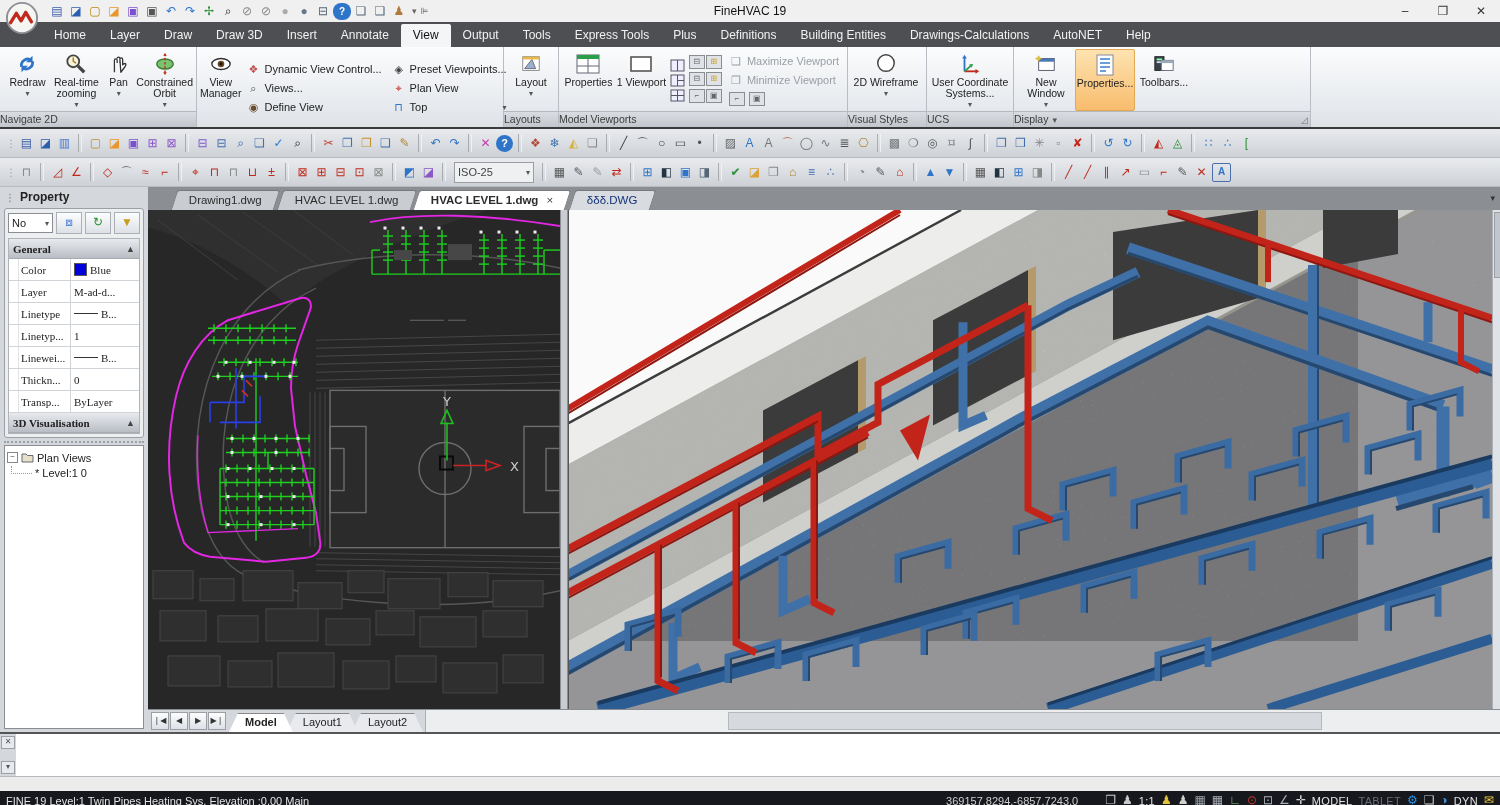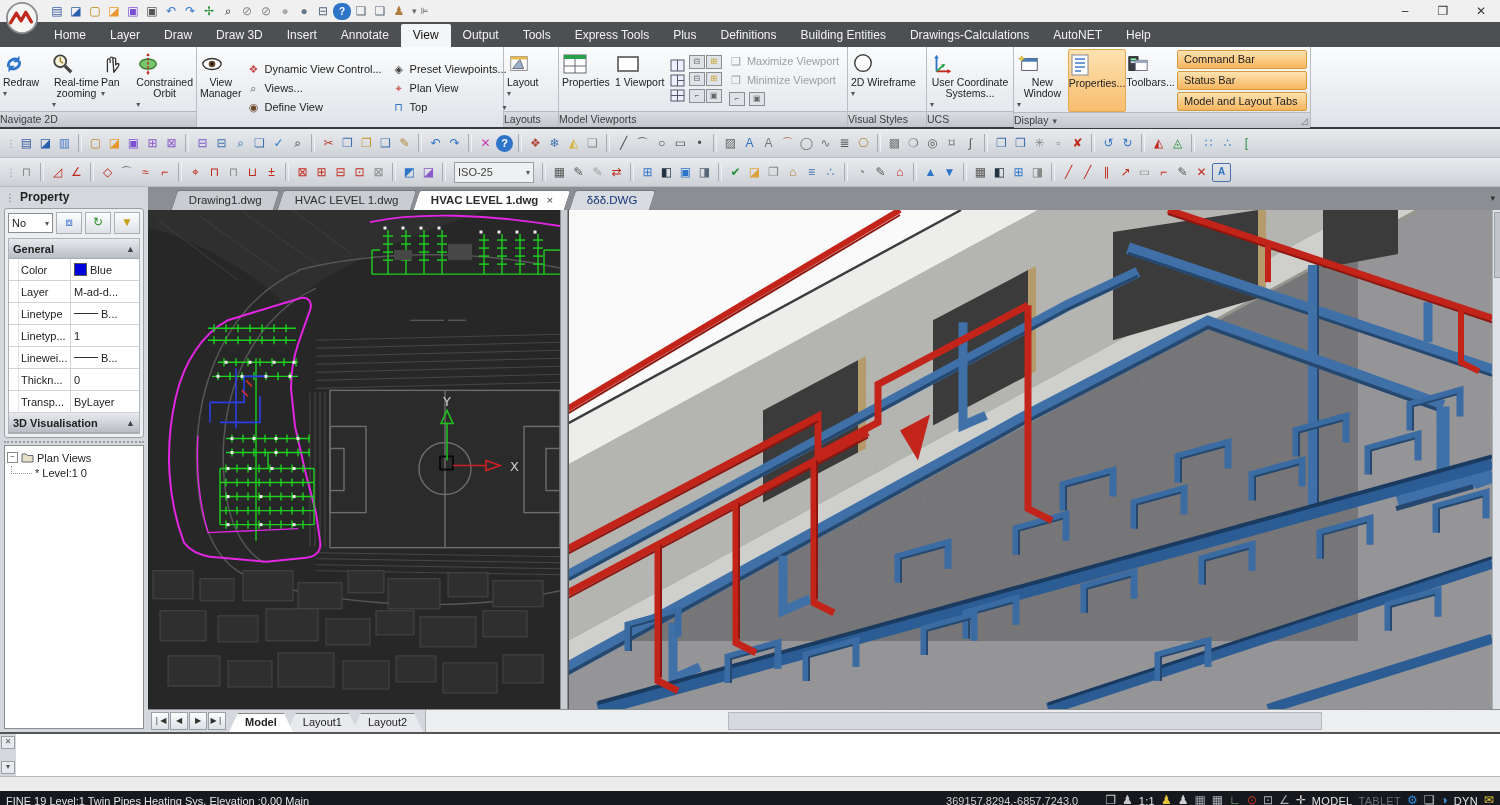--- a/index.html
+++ b/index.html
@@ -24,21 +24,21 @@
   .mtab.active{background:#f4f5f7;color:#111;border-radius:2px 2px 0 0;}
 
   
   .ribbon{height:80px;background:linear-gradient(#fbfcfd,#dfe3e8);display:flex;border-bottom:2px solid #3a3a3a;}
   .rgroup{display:flex;flex-direction:column;border-right:1px solid #b9bcc2;}
   .rbody{flex:1;display:flex;align-items:stretch;padding:2px 3px 0 3px;}
   .rcaption{height:15px;line-height:15px;text-align:left;font-size:10.5px;color:#3c3c3c;
             background:linear-gradient(#d9dce1,#c3c7cd);border-top:1px solid #b5b8bd;position:relative;}
   .rcaption .dlaunch{position:absolute;right:2px;top:1px;font-size:9px;color:#777;}
   .rcaption .capdd{font-size:9px;color:#555;margin-left:4px;}
-  .rbtn{width:58px;display:flex;flex-direction:column;align-items:flex-start;text-align:center;
+  .rbtn{width:58px;display:flex;flex-direction:column;align-items:center;text-align:center;
         font-size:10.5px;line-height:11px;color:#222;padding-top:2px;cursor:default;}
   .rbtn .ricon{height:26px;display:flex;align-items:center;justify-content:center;}
   .rbtn .dd{font-size:8px;color:#555;}
   .rbtn.hl{background:linear-gradient(#fde3b0,#f8bc6e);border:1px solid #e0a952;border-radius:2px;}
   .vcol{display:flex;flex-direction:column;justify-content:center;}
   .vrow{display:flex;align-items:center;height:19px;font-size:11px;gap:4px;padding:0 5px;white-space:nowrap;}
   .vrow .mi{width:14px;text-align:center;font-size:11px;}
   .disabled{color:#9aa0a6;}
   .toggle{width:122px;height:17px;line-height:16px;margin:1px 0;padding-left:6px;font-size:11px;
           background:linear-gradient(#fde3b0,#f7b55e);border:1px solid #d89a3d;border-radius:2px;}
@@ -64,21 +64,21 @@
   
   .main{display:flex;height:545px;}
   .leftpanel{width:148px;display:flex;flex-direction:column;background:#d4d7dc;}
   .lp-header{height:20px;display:flex;align-items:center;font-weight:bold;font-size:12px;gap:4px;padding-left:2px;}
   .lp-box{margin:1px 4px 0 4px;background:#eceef0;border:1px solid #9aa0a6;border-radius:3px;padding:3px;}
   .lp-tools{display:flex;align-items:center;gap:3px;margin-bottom:4px;}
   .lp-select{width:40px;height:18px;background:#fff;border:1px solid #8a8d92;font-size:11px;display:flex;align-items:center;padding:0 3px;}
   .lp-select .ca{margin-left:auto;font-size:8px;color:#555;}
   .lp-btn{width:24px;height:20px;border:1px solid #aab0b6;background:linear-gradient(#fcfdfe,#dde1e6);
           text-align:center;line-height:19px;font-size:12px;}
-  .pgrid{border:1px solid #b0b3b8;background:#fff;}
+  .pgrid{border:1px solid #b0b3b8;background:#fff;font-family:Liberation Serif, serif;}
   .psec{display:flex;align-items:center;height:19px;background:linear-gradient(#e8eaee,#b9bdc4);
         font-weight:bold;font-size:11px;padding:0 4px;border-bottom:1px solid #a8abb0;}
   .psec .arr{margin-left:auto;font-size:9px;color:#444;}
   .prow{display:grid;grid-template-columns:10px 52px 1fr;height:21px;border-bottom:1px solid #d0d3d7;background:#fff;font-size:11px;}
   .prow .pc1{border-right:1px solid #e2e4e8;}
   .prow .plabel{display:flex;align-items:center;padding-left:2px;border-right:1px solid #d0d3d7;color:#222;overflow:hidden;white-space:nowrap;}
   .prow .pval{display:flex;align-items:center;padding-left:3px;gap:3px;overflow:hidden;white-space:nowrap;background:#fff;}
   .swatch{width:11px;height:11px;background:#0000dd;border:1px solid #555;display:inline-block;}
   .lineglyph{display:inline-block;width:24px;height:1px;background:#333;}
   .lp-gap{height:7px;position:relative;}
@@ -161,20 +161,21 @@
       <span class="qicon" style="color: rgb(170, 170, 170);">●</span>
       <span class="qicon" style="color: rgb(102, 119, 136);">●</span>
       <span class="qicon" style="color: rgb(85, 102, 119);">⊟</span>
       <span class="qicon bg" style="color: rgb(255, 255, 255); background: rgb(46, 116, 200);">?</span>
       <span class="qicon" style="color: rgb(85, 102, 119);">❏</span>
       <span class="qicon" style="color: rgb(85, 102, 119);">❑</span>
       <span class="qicon" style="color: rgb(176, 122, 58);">♟</span>
     </div>
   <span class="qat-end">▾</span>
   <span class="qat-end">⊫</span>
+  <div class="title-text">FineHVAC 19</div>
   <div class="winbtns" id="winbtns">
       <div class="winbtn">–</div>
       <div class="winbtn">❐</div>
       <div class="winbtn">✕</div>
     </div>
 </div>
 
 <div class="menubar" id="menu-tabs">
     <span class="mtab">Home</span>
     <span class="mtab">Layer</span>
@@ -434,25 +435,20 @@
         <span class="ricon">
           <svg width="24" height="22" viewBox="0 0 24 24">
               <rect x="2" y="4" width="10" height="15" fill="#39404a" stroke="#222"></rect>
               <rect x="4" y="6" width="6" height="2" fill="#8fa"></rect>
               <rect x="4" y="9" width="6" height="2" fill="#cde"></rect>
               <rect x="9" y="8" width="13" height="11" fill="#fff" stroke="#667"></rect>
               <rect x="9" y="8" width="13" height="3" fill="#9ab"></rect>
             </svg>
         </span>
         <span>Toolbars...</span>
-      </div>
-      <div class="vcol">
-        <div class="toggle">Command Bar</div>
-        <div class="toggle">Status Bar</div>
-        <div class="toggle">Model and Layout Tabs</div>
       </div>
     </div>
     <div class="rcaption">
       <span style="flex:1"><span>Display</span><span class="capdd">▾</span></span>
       <span class="dlaunch">◿</span>
     </div>
   </div>
 
   <div class="rfill"></div>
 </div>

